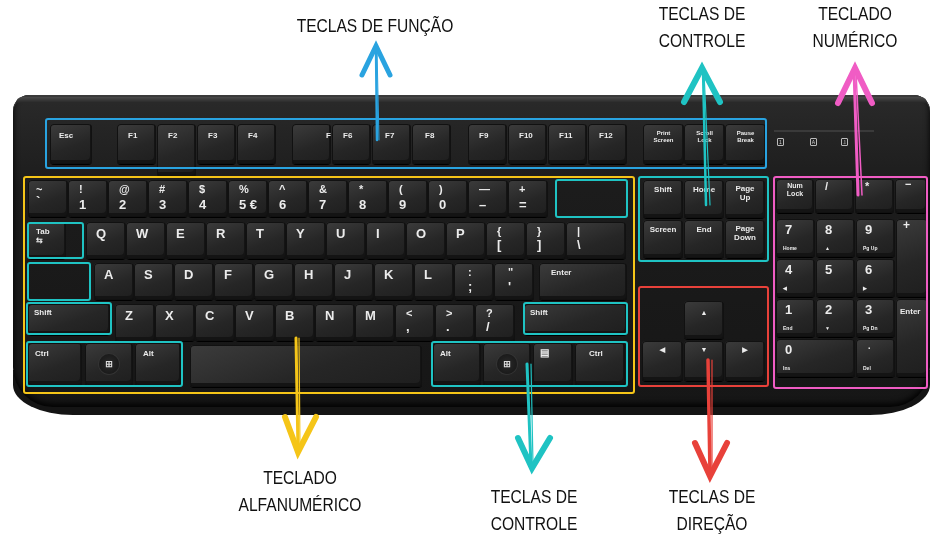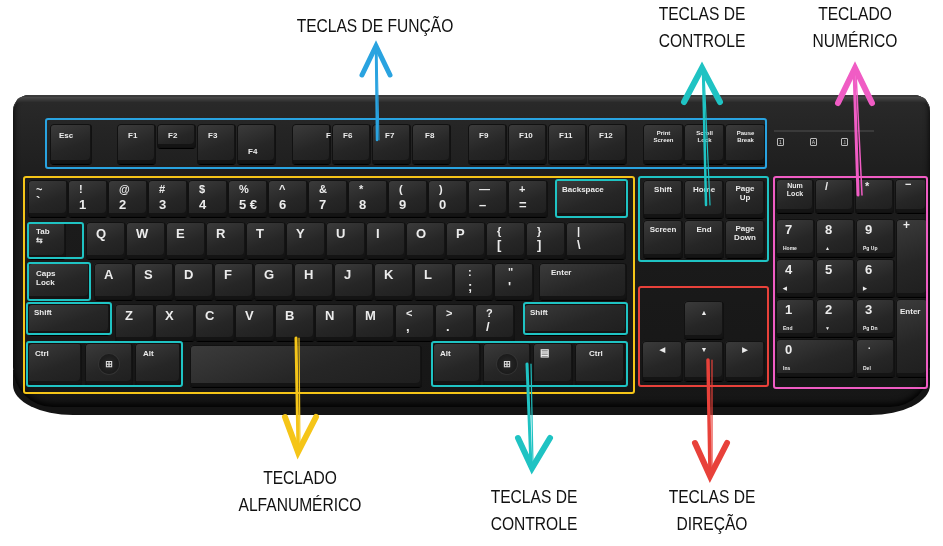--- a/index.html
+++ b/index.html
@@ -80,28 +80,28 @@
   <div class="kb-body"></div>
   <div class="kb-top-rim"></div>
 
   <div class="key" style="left:50px;top:124px;width:42px;height:40px;">
       <span class="tl" style="left:9px;top:7px;">Esc</span>
     </div>
 
   <div class="key" style="left:117px;top:124px;width:39px;height:40px;">
       <span class="tl" style="left:11px;top:7px;">F1</span>
     </div>
-  <div class="key" style="left:157px;top:124px;width:39px;height:24px;">
+  <div class="key" style="left:157px;top:124px;width:39px;height:52px;">
       <span class="tl" style="left:11px;top:7px;">F2</span>
     </div>
   <div class="key" style="left:197px;top:124px;width:39px;height:40px;">
       <span class="tl" style="left:11px;top:7px;">F3</span>
     </div>
   <div class="key" style="left:237px;top:124px;width:39px;height:40px;">
-      <span class="tl" style="left:11px;top:23px;">F4</span>
+      <span class="tl" style="left:11px;top:7px;">F4</span>
     </div>
 
   <div class="key" style="left:292px;top:124px;width:39px;height:40px;">
       <span class="tl" style="left:14px;top:7px;padding-left:20px;">F5</span>
     </div>
   <div class="key" style="left:332px;top:124px;width:39px;height:40px;">
       <span class="tl" style="left:11px;top:7px;">F6</span>
     </div>
   <div class="key" style="left:372px;top:124px;width:39px;height:40px;">
       <span class="tl" style="left:13px;top:7px;">F7</span>
@@ -186,23 +186,20 @@
       <span class="num">0</span>
     </div>
   <div class="key" style="left:468px;top:180px;width:40px;height:37px;">
       <span class="sym">—</span>
       <span class="num">–</span>
     </div>
   <div class="key" style="left:508px;top:180px;width:40px;height:37px;">
       <span class="sym">+</span>
       <span class="num">=</span>
     </div>
-  <div class="key" style="left:555px;top:180px;width:72px;height:37px;">
-      <span class="tl" style="left:7px;top:5px;">Backspace</span>
-    </div>
 
   <div class="key" style="left:28px;top:222px;width:38px;height:37px;padding-left:28px;">
       <span class="tl" style="left:8px;top:5px;">Tab
 ⇆</span>
     </div>
   <div class="key" style="left:86px;top:222px;width:40px;height:37px;">
       <span class="big">Q</span>
     </div>
   <div class="key" style="left:126px;top:222px;width:40px;height:37px;">
       <span class="big">W</span>
@@ -237,24 +234,20 @@
     </div>
   <div class="key" style="left:526px;top:222px;width:40px;height:37px;">
       <span class="sym">}</span>
       <span class="num" style="top:16px;">]</span>
     </div>
   <div class="key" style="left:566px;top:222px;width:60px;height:37px;">
       <span class="sym">|</span>
       <span class="num" style="top:16px;">\</span>
     </div>
 
-  <div class="key" style="left:28px;top:263px;width:62px;height:37px;">
-      <span class="tl" style="left:8px;top:6px;">Caps
-Lock</span>
-    </div>
   <div class="key" style="left:94px;top:263px;width:40px;height:37px;">
       <span class="big">A</span>
     </div>
   <div class="key" style="left:134px;top:263px;width:40px;height:37px;">
       <span class="big">S</span>
     </div>
   <div class="key" style="left:174px;top:263px;width:40px;height:37px;">
       <span class="big">D</span>
     </div>
   <div class="key" style="left:214px;top:263px;width:40px;height:37px;">

